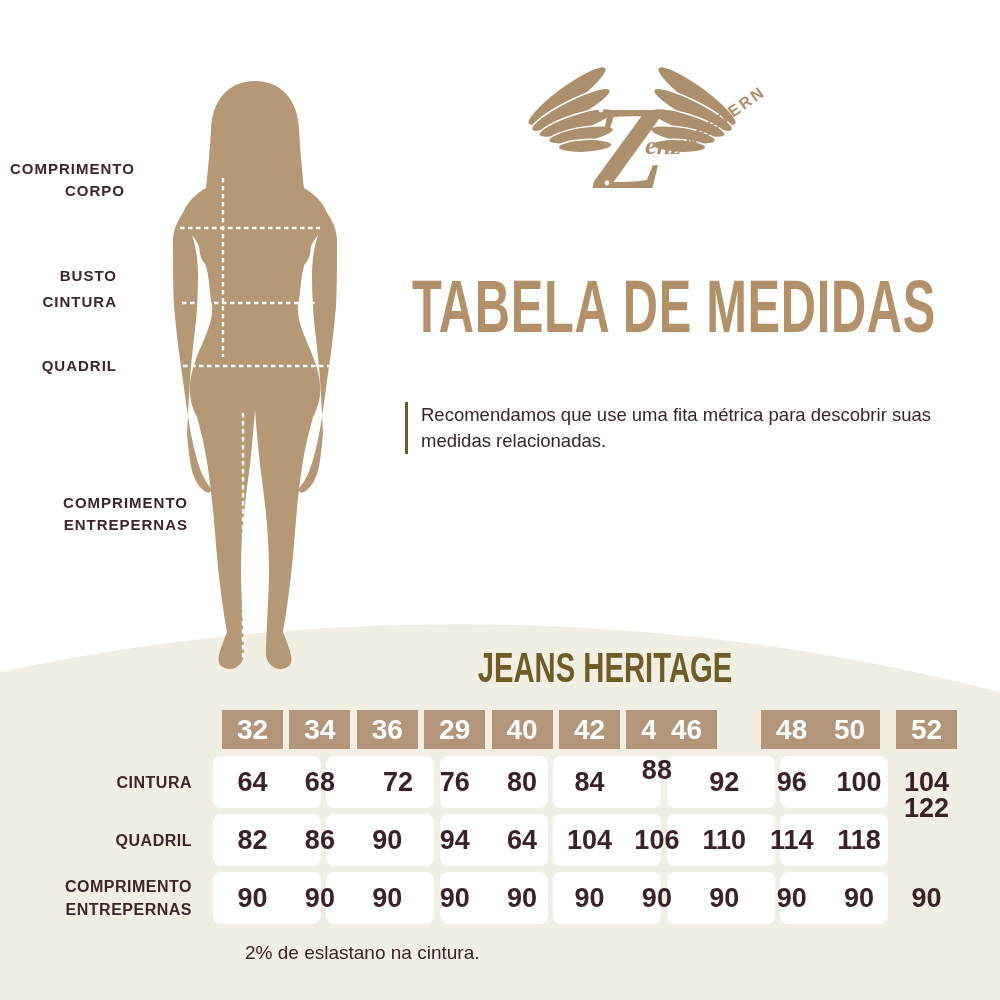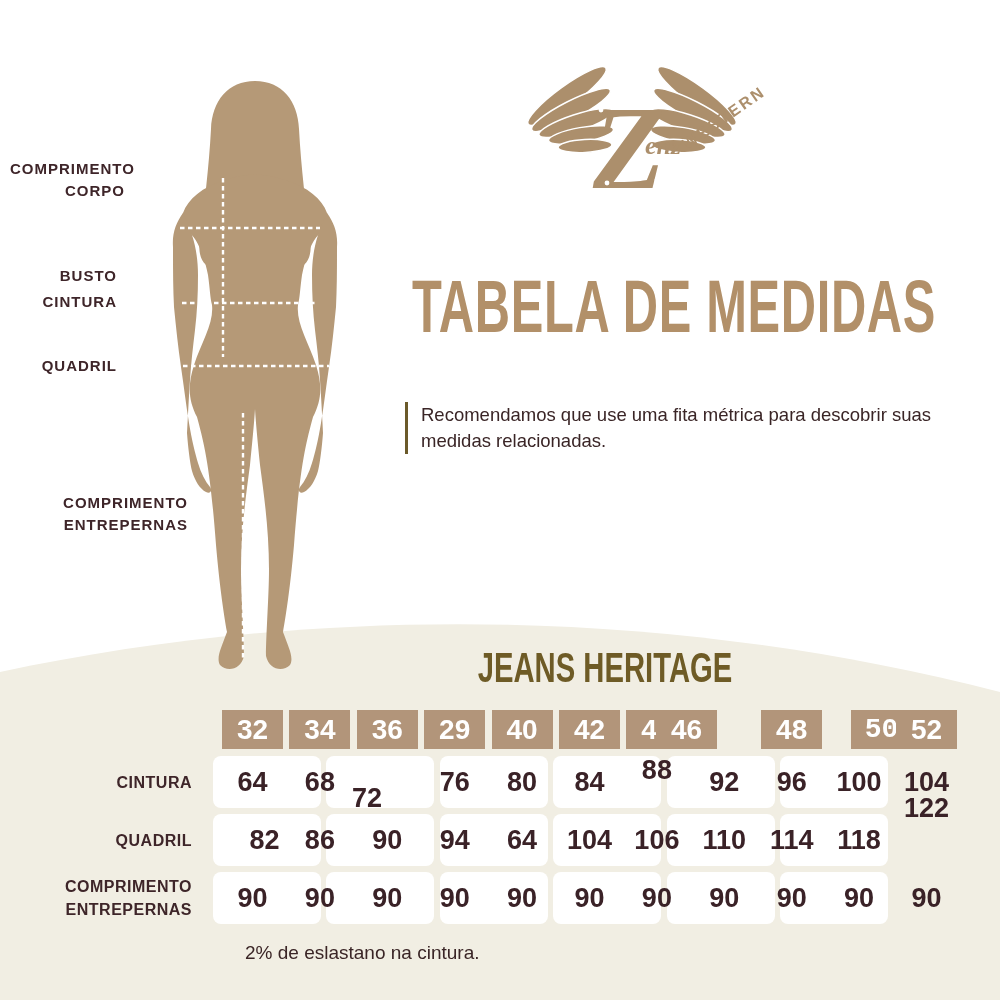--- a/index.html
+++ b/index.html
@@ -151,49 +151,49 @@
     <div>
         <div class="size-box" style="left: 222px;">32</div>
         <div class="size-box" style="left: 289.4px;">34</div>
         <div class="size-box" style="left: 356.8px;">36</div>
         <div class="size-box" style="left: 424.2px;">29</div>
         <div class="size-box" style="left: 491.6px;">40</div>
         <div class="size-box" style="left: 559px;">42</div>
         <div class="size-box" style="left: 626.4px;">44</div>
         <div class="size-box" style="left: 656px;">46</div>
         <div class="size-box" style="left: 761.2px;">48</div>
-        <div class="size-box" style="left: 851px; font-family: Liberation Mono, monospace;">50</div>
+        <div class="size-box" style="left: 819px;">50</div>
         <div class="size-box" style="left: 896px;">52</div>
       </div>
     <div>
         <div class="cell-block" style="left: 213px; top: 756px;"></div>
         <div class="cell-block" style="left: 326.4px; top: 756px;"></div>
         <div class="cell-block" style="left: 439.8px; top: 756px;"></div>
         <div class="cell-block" style="left: 553.2px; top: 756px;"></div>
         <div class="cell-block" style="left: 666.6px; top: 756px;"></div>
         <div class="cell-block" style="left: 780px; top: 756px;"></div>
         <div class="cell-value" style="left: 214.5px; top: 756px;">64</div>
         <div class="cell-value" style="left: 281.9px; top: 756px;">68</div>
-        <div class="cell-value" style="left: 329px; top: 756px; margin-top: 16px;">72</div>
+        <div class="cell-value" style="left: 360px; top: 756px;">72</div>
         <div class="cell-value" style="left: 416.7px; top: 756px;">76</div>
         <div class="cell-value" style="left: 484.1px; top: 756px;">80</div>
         <div class="cell-value" style="left: 551.5px; top: 756px;">84</div>
         <div class="cell-value" style="left: 618.9px; top: 744px;">88</div>
         <div class="cell-value" style="left: 686.3px; top: 756px;">92</div>
         <div class="cell-value" style="left: 753.7px; top: 756px;">96</div>
         <div class="cell-value" style="left: 821.1px; top: 756px;">100</div>
         <div class="cell-value" style="left: 888.5px; top: 756px;">104</div>
         <div class="row-label" style="top: 771px;">CINTURA</div>
         <div class="cell-block" style="left: 213px; top: 814px;"></div>
         <div class="cell-block" style="left: 326.4px; top: 814px;"></div>
         <div class="cell-block" style="left: 439.8px; top: 814px;"></div>
         <div class="cell-block" style="left: 553.2px; top: 814px;"></div>
         <div class="cell-block" style="left: 666.6px; top: 814px;"></div>
         <div class="cell-block" style="left: 780px; top: 814px;"></div>
-        <div class="cell-value" style="left: 214.5px; top: 814px; padding-left: 12px;">82</div>
+        <div class="cell-value" style="left: 214.5px; top: 814px;">82</div>
         <div class="cell-value" style="left: 281.9px; top: 814px;">86</div>
         <div class="cell-value" style="left: 349.3px; top: 814px;">90</div>
         <div class="cell-value" style="left: 416.7px; top: 814px;">94</div>
         <div class="cell-value" style="left: 484.1px; top: 814px;">64</div>
         <div class="cell-value" style="left: 551.5px; top: 814px;">104</div>
         <div class="cell-value" style="left: 618.9px; top: 814px;">106</div>
         <div class="cell-value" style="left: 686.3px; top: 814px;">110</div>
         <div class="cell-value" style="left: 753.7px; top: 814px;">114</div>
         <div class="cell-value" style="left: 821.1px; top: 814px;">118</div>
         <div class="cell-value" style="left: 888.5px; top: 782px;">122</div>

